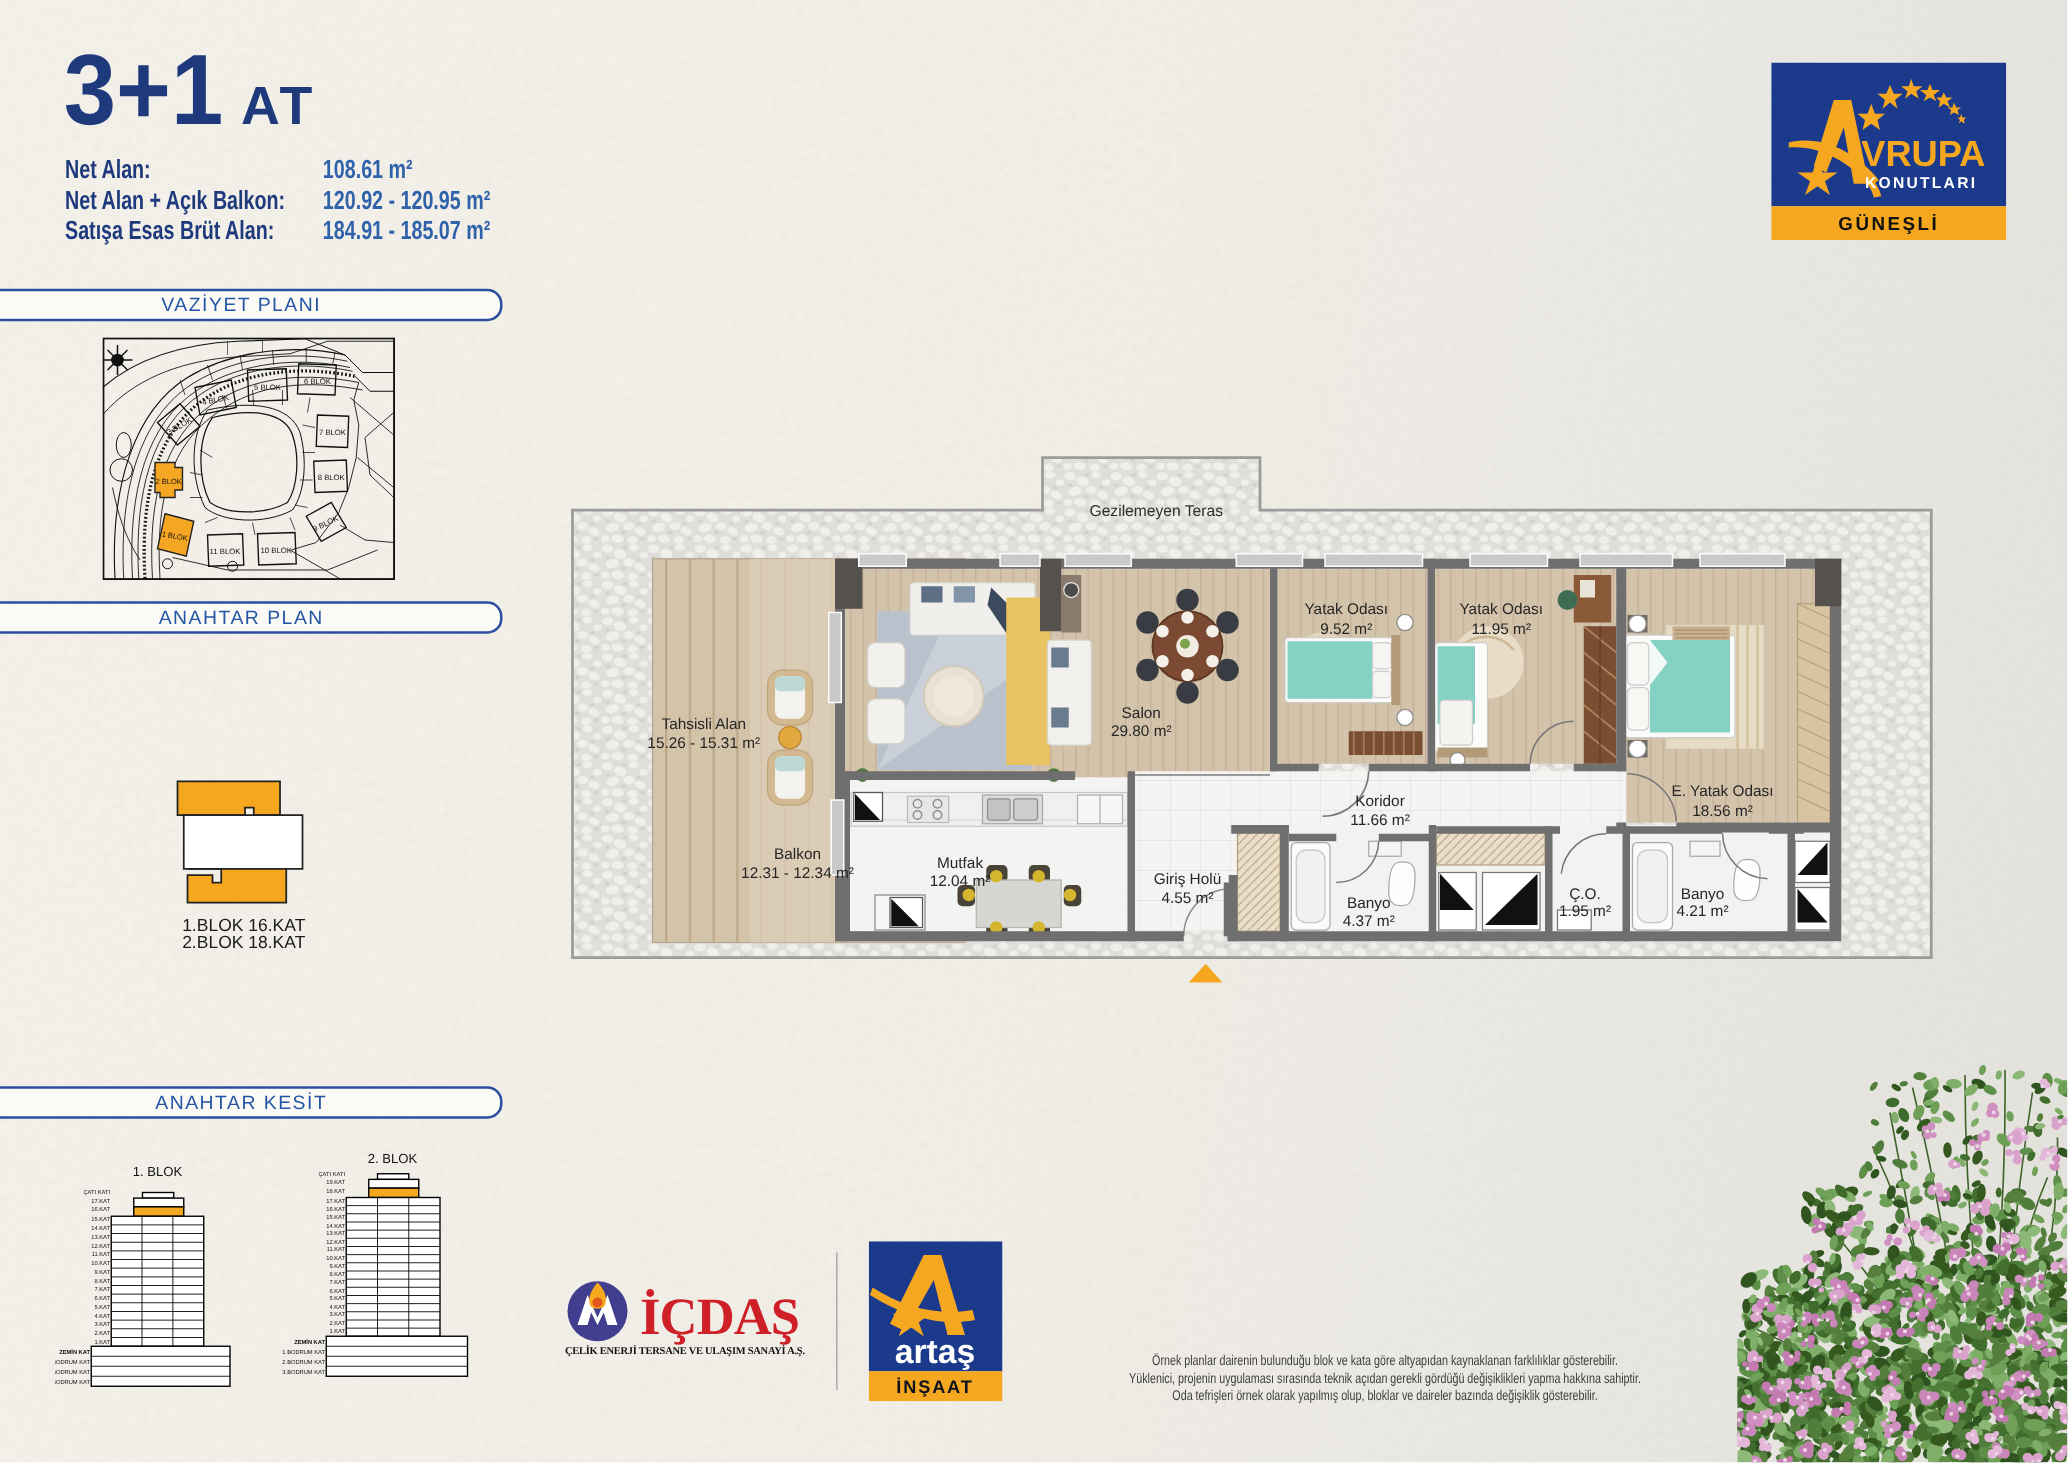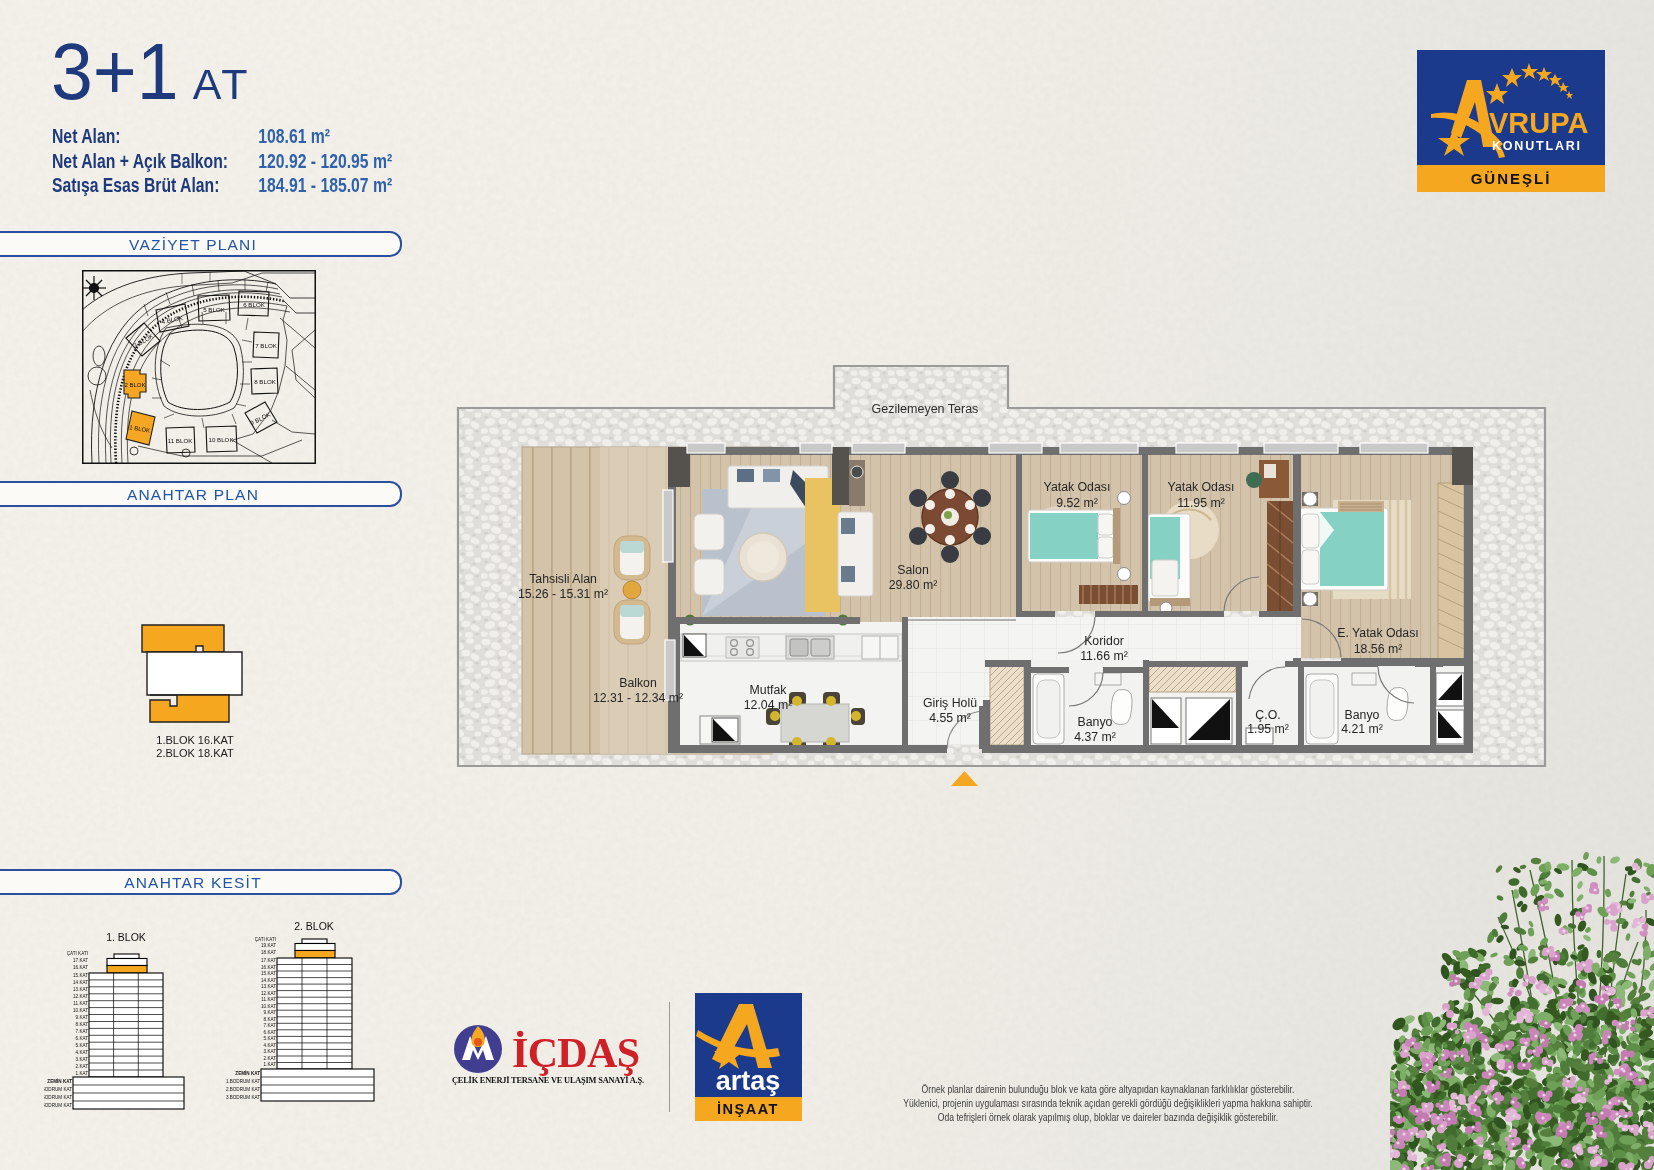--- a/index.html
+++ b/index.html
@@ -16,21 +16,21 @@
 <div class="page">
 
 <svg class="abs" style="left:0;top:0" width="1654" height="1170">
 <filter id="papernoise" x="0" y="0" width="100%" height="100%">
 <feTurbulence type="fractalNoise" baseFrequency="0.16" numOctaves="3" seed="7"></feTurbulence>
 <feColorMatrix type="matrix" values="0 0 0 0 0.58 0 0 0 0 0.56 0 0 0 0 0.52 0 0 0 0.15 0"></feColorMatrix>
 </filter>
 <rect width="1654" height="1170" filter="url(#papernoise)"></rect>
 </svg>
 
-<div class="abs" style="left:51px;top:26px;color:#1e3a7d;font-weight:normal">
+<div class="abs" style="left:51px;top:26px;color:#1e3a7d;font-weight:bold">
 <span style="font-size:80px;letter-spacing:0px;display:inline-block;transform:scaleX(0.94);transform-origin:0 0">3+1</span><span style="font-size:43px;letter-spacing:3px;margin-left:6px">AT</span>
 </div>
 
 <div class="abs" style="left:52px;top:124px;width:640px;font-size:21px;font-weight:bold;color:#1e3a7d;line-height:24.5px;white-space:nowrap;transform:scaleX(0.75);transform-origin:0 0">
 <div style="position:relative">Net Alan:<span style="position:absolute;left:275px;top:0;color:#2f62ab">108.61 m²</span></div>
 <div style="position:relative">Net Alan + Açık Balkon:<span style="position:absolute;left:275px;top:0;color:#2f62ab">120.92 - 120.95 m²</span></div>
 <div style="position:relative">Satışa Esas Brüt Alan:<span style="position:absolute;left:275px;top:0;color:#2f62ab">184.91 - 185.07 m²</span></div>
 </div>
 
 <div class="bar" style="top:231px">VAZİYET PLANI</div>
@@ -146,21 +146,21 @@
 
 <svg class="abs" style="left:140px;top:620px" width="106" height="106" viewBox="0 0 106 106">
 
 <path d="M 2,5 L 84,5 L 84,32 L 63,32 L 63,26 L 56,26 L 56,32 L 2,32 Z" fill="#f5a71f" stroke="#222" stroke-width="1.4"></path>
 
 <path d="M 7,32 L 102,32 L 102,75 L 7,75 Z" fill="#fff" stroke="#222" stroke-width="1.4"></path>
 
 <path d="M 10,75 L 89,75 L 89,102 L 10,102 L 10,80 L 30,80 L 30,86 L 37,86 L 37,75 Z" fill="#f5a71f" stroke="#222" stroke-width="1.4"></path>
 </svg>
 
-<div class="abs" style="left:120px;top:734px;width:150px;text-align:center;font-size:11px;color:#1a1a1a;line-height:13px">1.BLOK 16.KAT<br>2.BLOK 18.KAT</div>
+<div class="abs" style="left:120px;top:734px;width:150px;text-align:center;font-size:14px;color:#1a1a1a;line-height:13px">1.BLOK 16.KAT<br>2.BLOK 18.KAT</div>
 
 <div class="bar" style="top:869px">ANAHTAR KESİT</div>
 
 <svg class="abs" style="left:44px;top:915px" width="346" height="210" viewBox="-16 0 346 210">
 <g font-family="Liberation Sans, sans-serif">
 
 <text x="66" y="26" font-size="10.5" text-anchor="middle" fill="#111">1. BLOK</text>
 <g fill="#fff" stroke="#000" stroke-width="1.1">
 
 <rect x="54" y="39" width="25" height="4.5"></rect>

